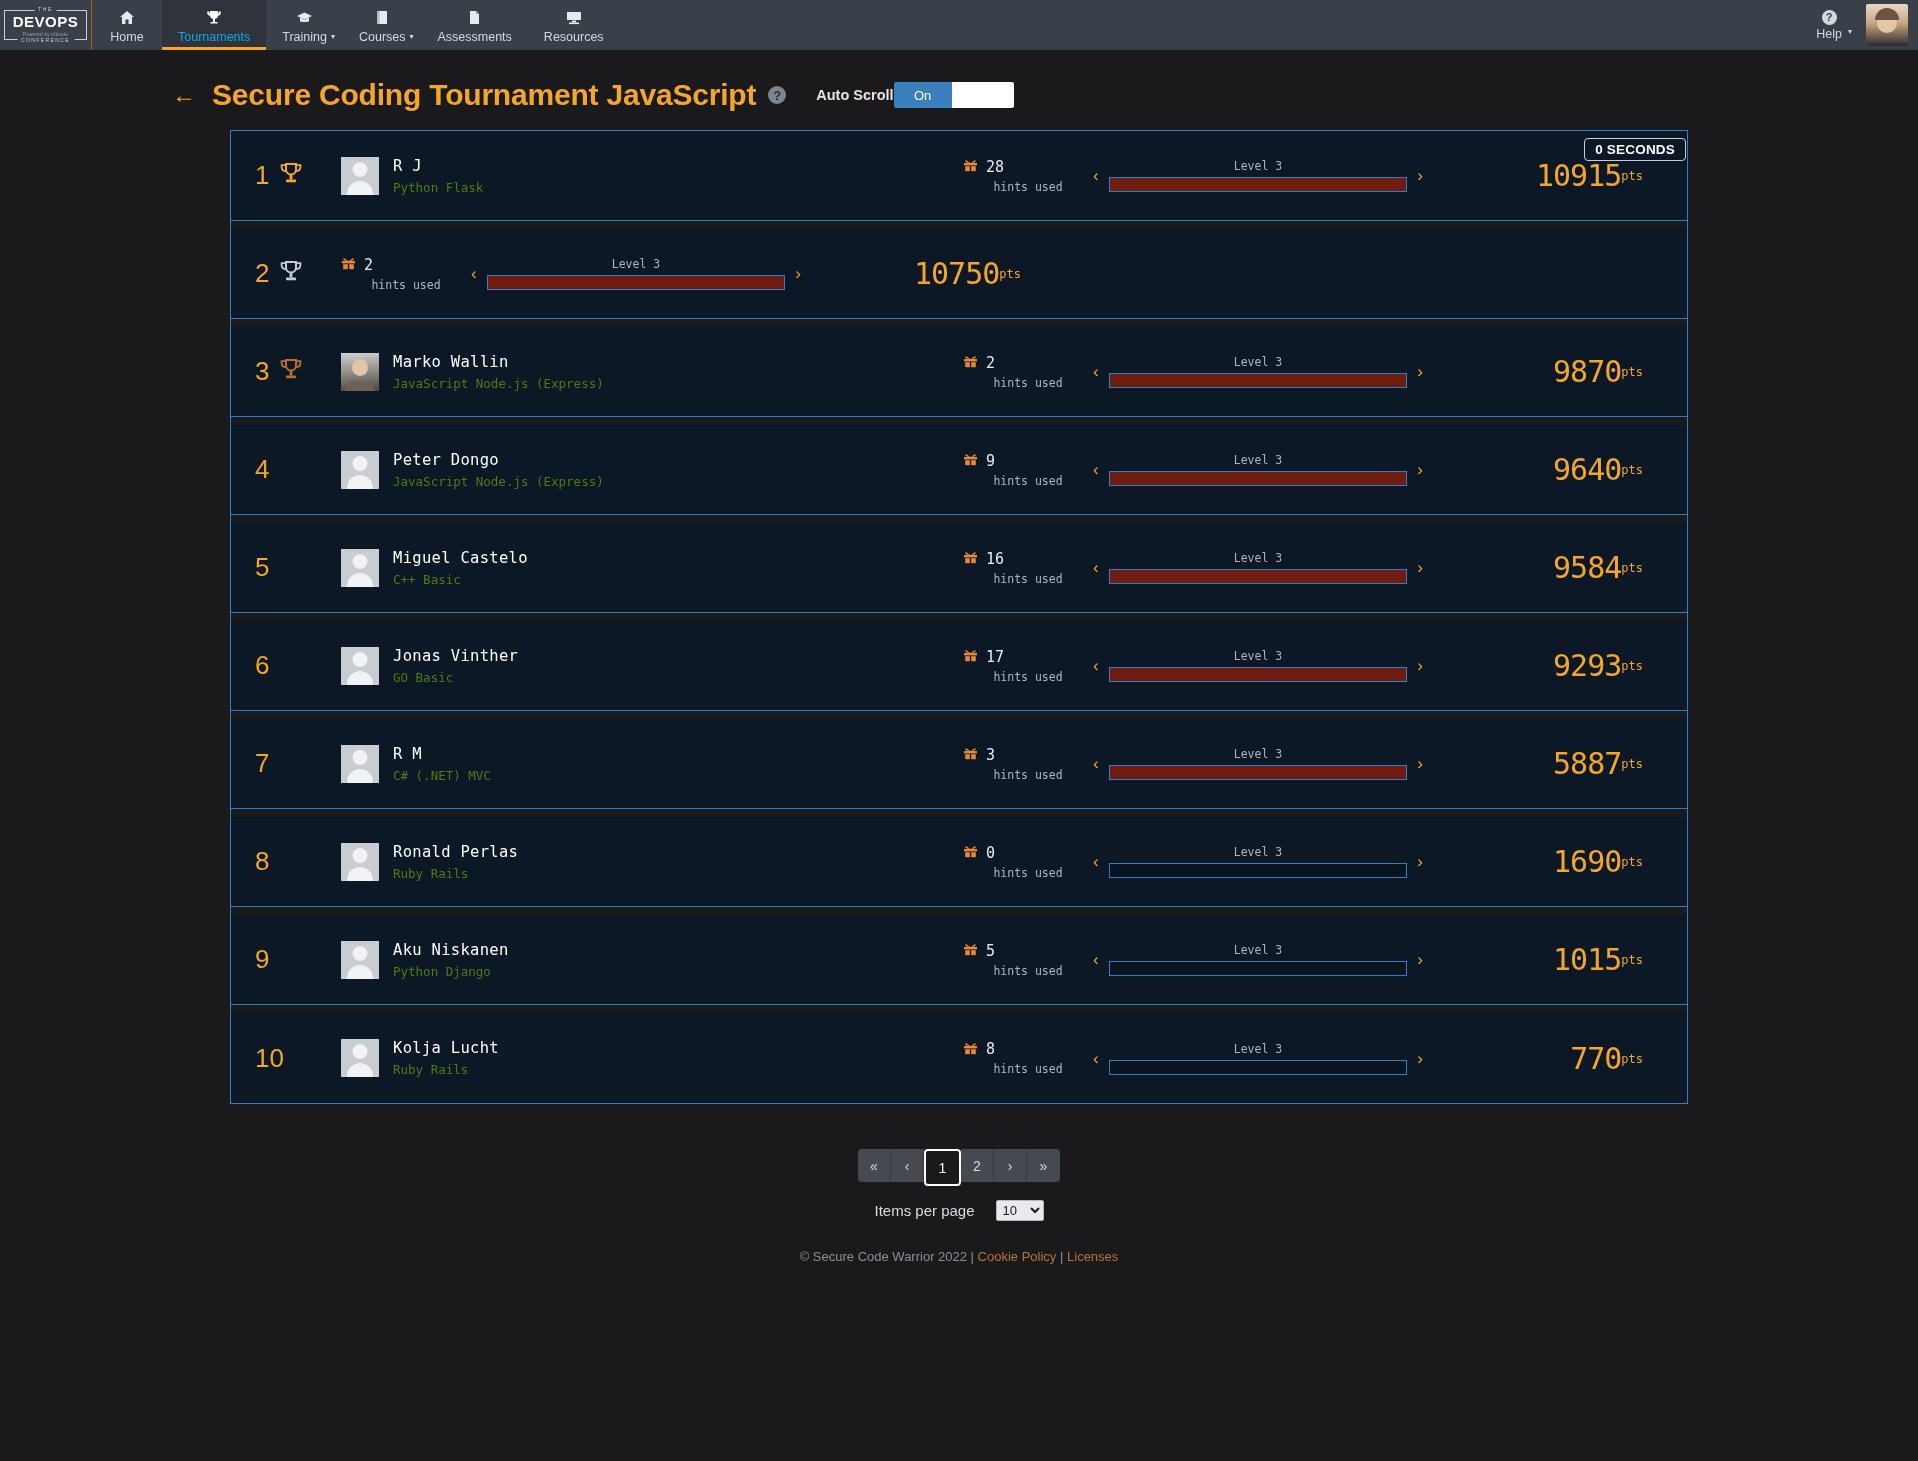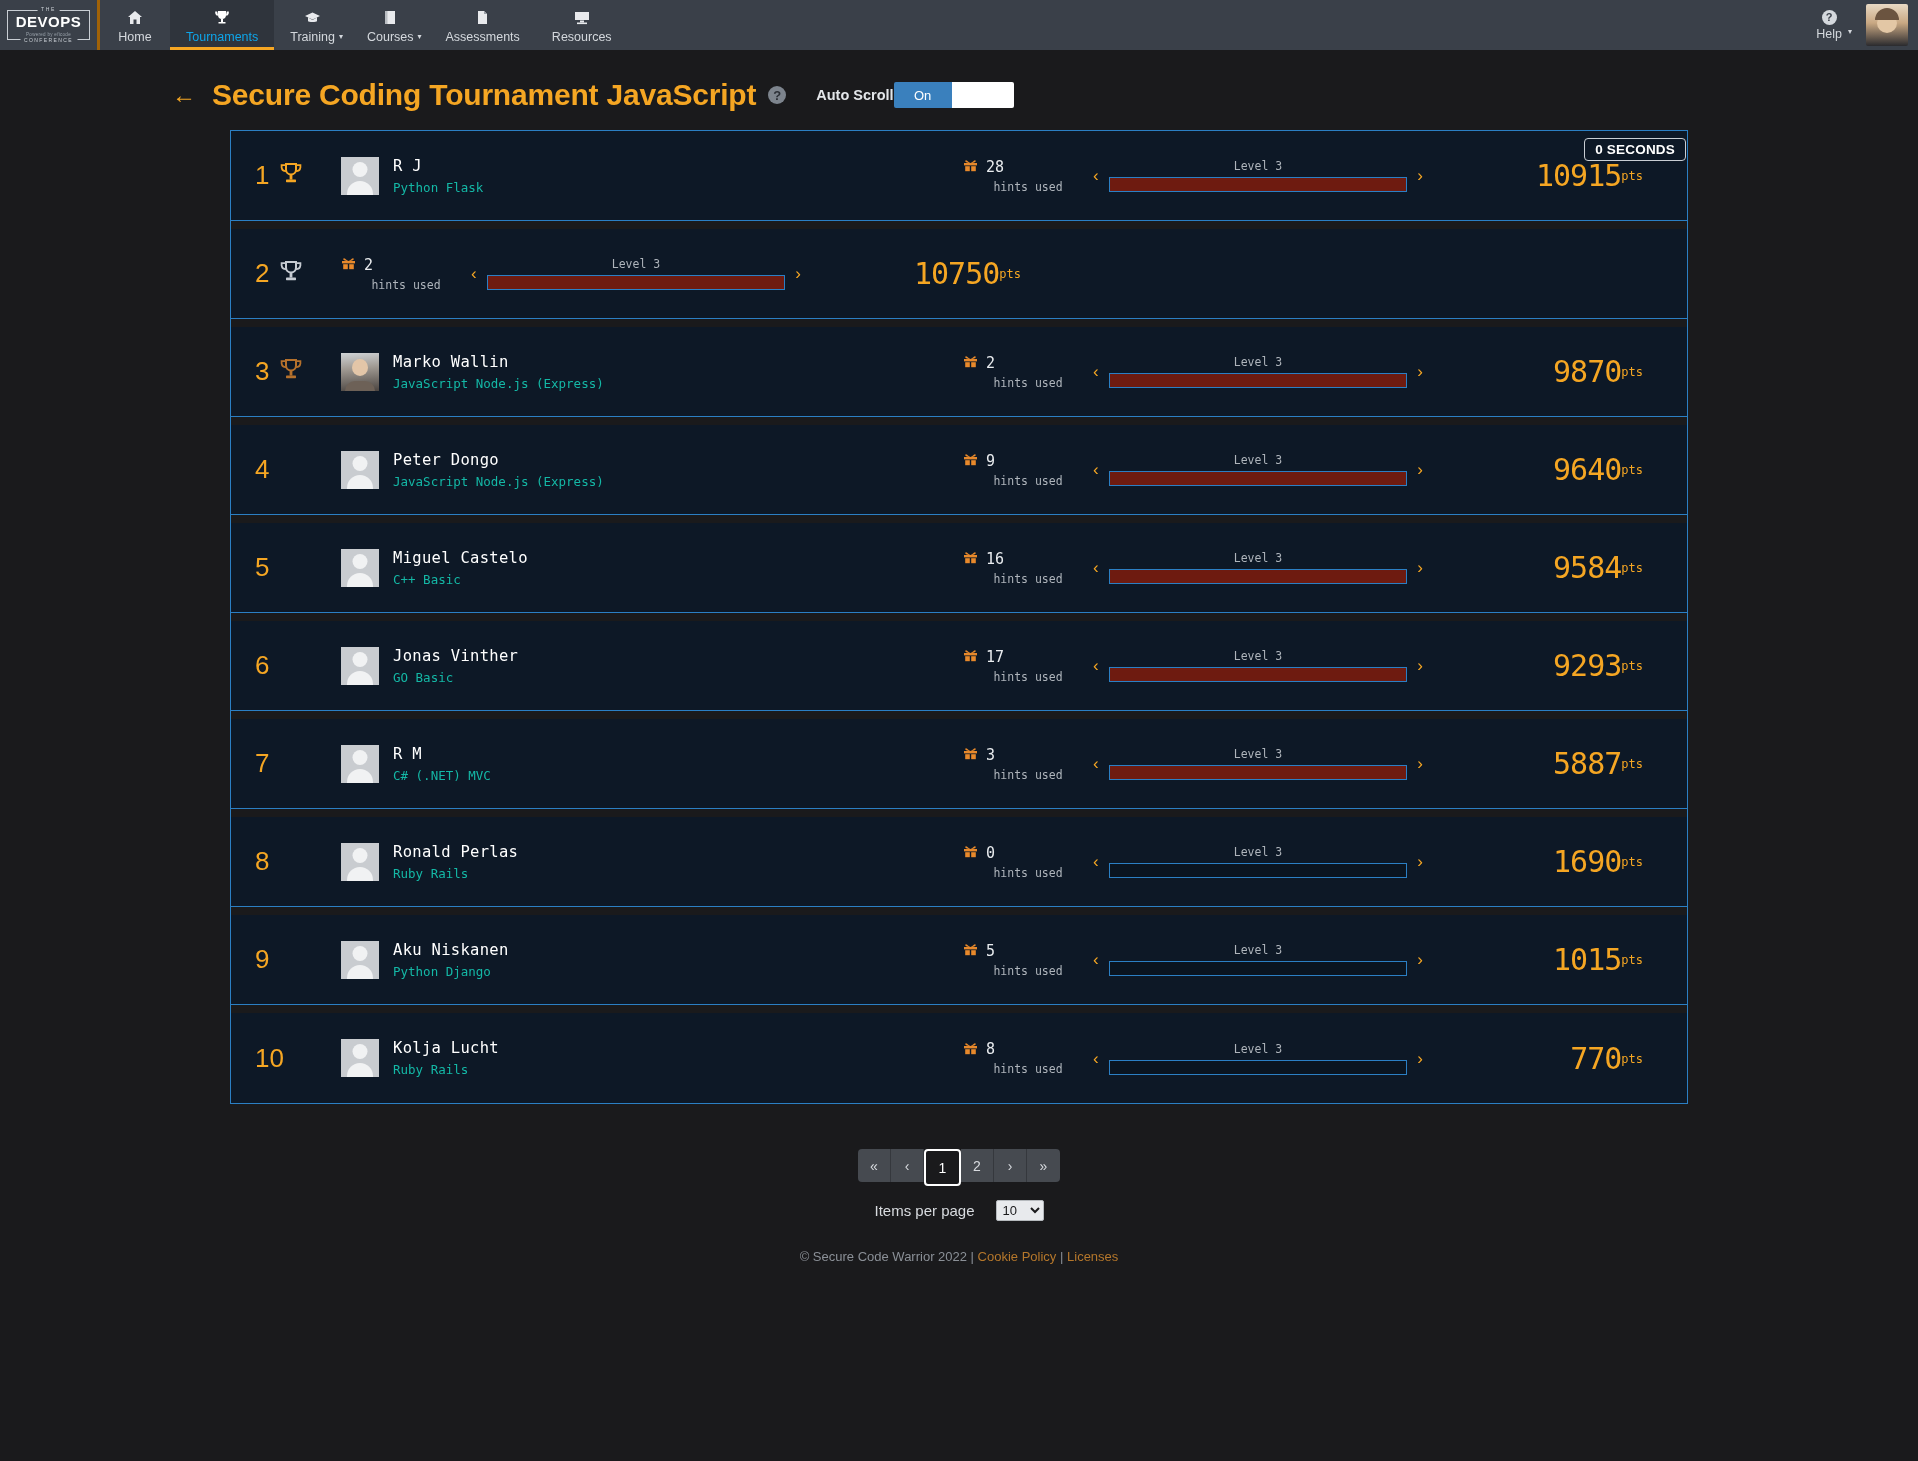--- a/index.html
+++ b/index.html
@@ -13,24 +13,24 @@
 
   
   .topnav {
     height: 50px;
     background: #3a4049;
     display: flex;
     align-items: stretch;
     position: relative;
   }
   .logo-wrap {
-    width: 100px;
+    width: 92px;
     display: flex; align-items: center; justify-content: center;
     padding: 0 10px;
-    border-right: 3px solid #a16207;
+    border-right: 1px solid #a16207;
   }
   .logo-box {
     border: 1.5px solid #c9ced4;
     padding: 3px 8px 2px 8px;
     text-align: center;
     position: relative;
     line-height: 1;
   }
   .logo-the {
     font-size: 5px; letter-spacing: 1.6px; color: #c9ced4;
@@ -157,21 +157,21 @@
     content:""; position:absolute; left:50%; bottom:-8px; transform:translateX(-50%);
     width:26px;height:22px;border-radius:13px 13px 0 0;background:#f1f2f3;
   }
   .avatar.photo-1 { background: linear-gradient(175deg,#b9bcc0 0%,#8d9298 40%,#3b3d41 100%); }
   .avatar.photo-1::before{ background:#d8cdbf; width:16px;height:17px;border-radius:50%; top:16%;}
   .avatar.photo-1::after{ background:#2e3033; width:30px;height:18px;border-radius:10px 10px 0 0;}
   .avatar.photo-2 { background: linear-gradient(175deg,#cfd3d6 0%,#a09a93 40%,#4a4440 100%); }
   .avatar.photo-2::before{ background:#e3c6a8; width:16px;height:17px;border-radius:50%; top:16%;}
   .avatar.photo-2::after{ background:#6d6157; width:30px;height:18px;border-radius:10px 10px 0 0;}
   .uname { color:#ffffff; font-family:"DejaVu Sans Mono", monospace; font-size:15.5px; font-weight:normal; letter-spacing:0.3px;}
-  .ulang { color:#14b8a6; font-family:"DejaVu Sans Mono", monospace; font-size:12.5px; margin-top:5px; }
+  .ulang { color:#4d7c0f; font-family:"DejaVu Sans Mono", monospace; font-size:12.5px; margin-top:5px; }
 
   .c-hints { width: 130px; text-align:center; }
   .hints-top { display:flex; align-items:center; justify-content:flex-start; gap:8px; }
   .gift { color:#e8892b; font-size:15px; line-height:1; }
   .hints-n { color:#e9ecef; font-family:"DejaVu Sans Mono", monospace; font-size:15px; }
   .hints-lbl { color:#aeb4bb; font-family:"DejaVu Sans Mono", monospace; font-size:11.5px; margin-top:4px;}
 
   .c-level { width: 330px; display:flex; align-items:center; gap:10px; justify-content:center;}
   .chev { color:#f5a623; font-size:17px; cursor:pointer; line-height:1; user-select:none;}
   .lvl-wrap { flex:1; }

